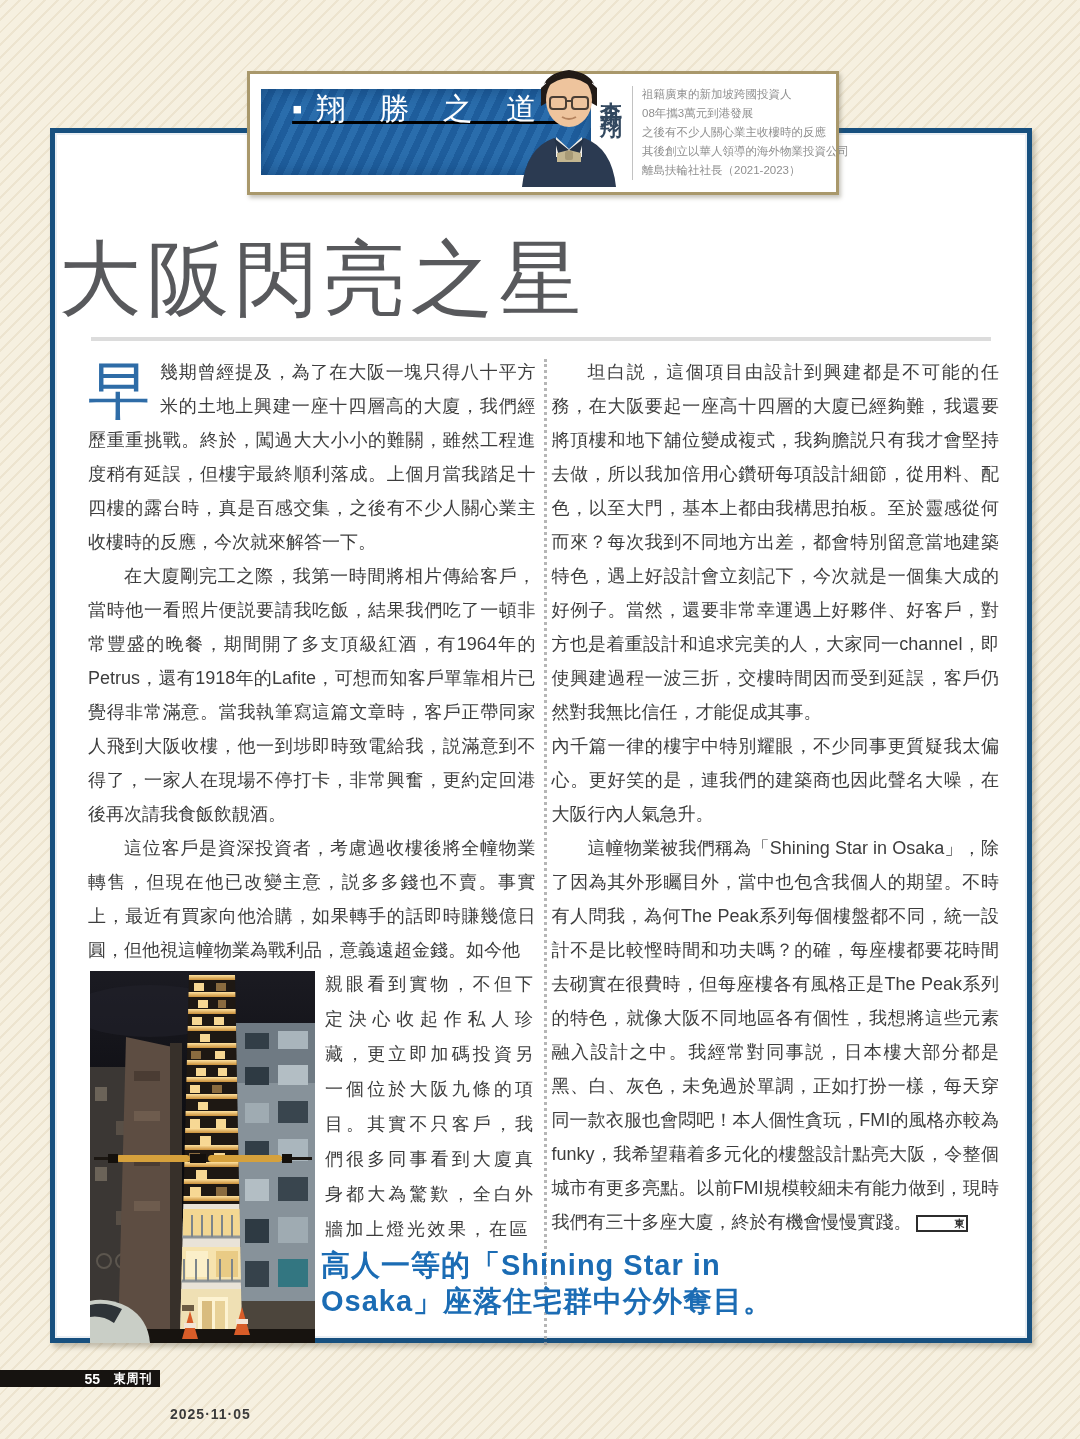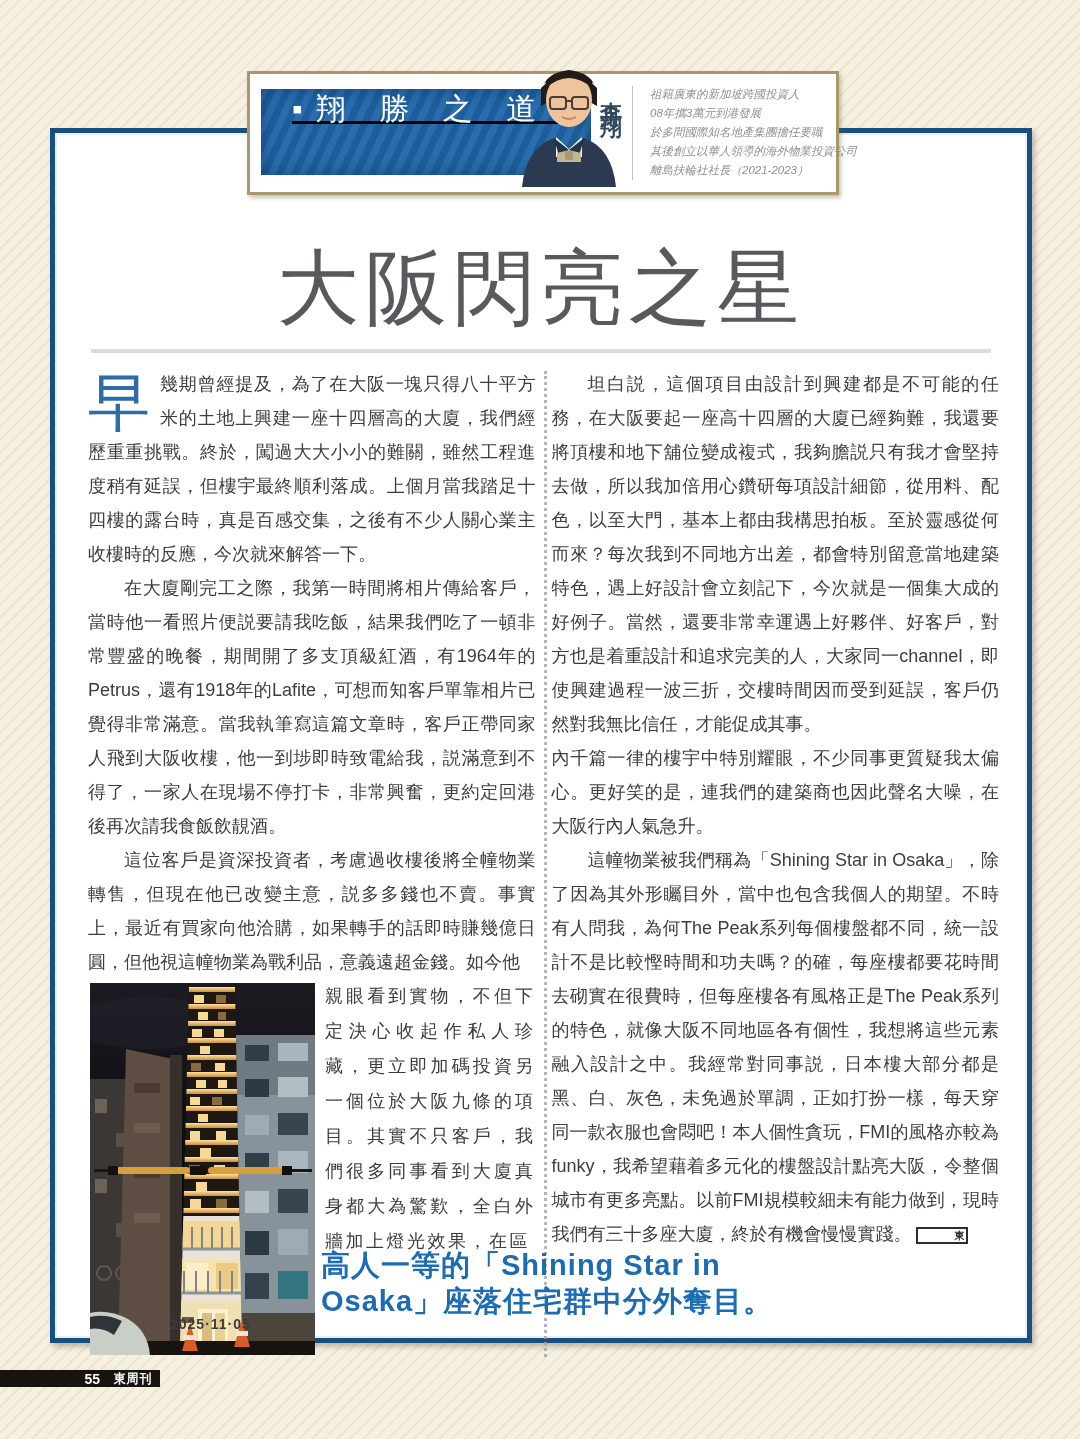--- a/index.html
+++ b/index.html
@@ -18,24 +18,24 @@
   .banner{position:absolute;left:11px;top:15px;width:330px;height:86px;
     background:repeating-linear-gradient(115deg,#2a6dac 0 7px,#1e5d9c 7px 14px);
     box-shadow:inset 0 0 18px rgba(8,40,80,.45);
     display:flex;align-items:flex-start;justify-content:center;text-decoration:underline;}
   .banner span{color:#fff;font-family:"Liberation Serif",serif;font-size:30px;letter-spacing:13px;
     white-space:nowrap;text-indent:13px;}
   .portrait{position:absolute;left:258px;top:-20px;width:122px;height:133px;z-index:6;}
   .author-name{position:absolute;left:346px;top:10px;height:100px;writing-mode:vertical-rl;
     color:#32485f;font-weight:bold;font-size:22px;letter-spacing:6px;}
   .bio-divider{position:absolute;left:382px;top:12px;width:1px;height:94px;background:#c2c2c2;}
-  .bio{position:absolute;left:400px;top:11px;width:188px;font-style:italic;}
+  .bio{position:absolute;left:392px;top:11px;width:188px;}
   .bio-line{color:#8f8f8f;font-size:11.5px;line-height:19px;white-space:nowrap;}
   
-  .title{margin:13px;padding:96px 0 0 0;text-align:center;font-family:"Liberation Serif",serif;
+  .title{margin:4px;padding:96px 0 0 0;font-family:"Liberation Serif",serif;
     font-weight:400;color:#58595c;font-size:82px;letter-spacing:6px;line-height:1.15;}
   .title-rule{height:4px;background:#dcdcdc;margin:10px 36px 0 36px;}
   
   .columns{display:flex;padding:14px 28px 0 33px;}
   .col{width:448px;}
   .col-divider{width:0;border-left:3px dotted #9e9e9e;margin:4px 5px 0 8px;opacity:.75;}
   .para{margin:0;color:#3d3d3d;font-size:18px;line-height:34px;text-align:justify;text-justify:inter-ideograph;}
   .para.indent{text-indent:2em;}
   .dropcap{float:left;color:#2e6ca7;font-size:62px;line-height:64px;font-weight:500;
     margin:4px 10px 0 0;}
@@ -46,21 +46,21 @@
   .endmark{display:inline-block;border:2px solid #2c2c2c;color:#2c2c2c;font-size:10px;
     font-weight:bold;line-height:11px;padding:1px 1px;margin-left:4px;vertical-align:1px;}
   
   .caption{position:absolute;left:266px;top:1114px;width:480px;color:#1b6cb4;font-weight:800;
     font-size:29px;line-height:36px;letter-spacing:1px;z-index:4;}
   
   .footer-bar{position:absolute;left:0;top:1370px;width:160px;height:17px;background:#161310;
     display:flex;align-items:center;justify-content:flex-end;gap:12px;padding-right:6px;box-sizing:border-box;}
   .page-num{color:#fff;font-size:14px;font-weight:bold;}
   .mag-logo{color:#fff;font-size:13px;font-weight:900;letter-spacing:1px;transform:scaleX(.92);}
-  .issue-date{position:absolute;left:170px;top:1316px;color:#3b3b3b;font-size:14px;font-weight:600;
+  .issue-date{position:absolute;left:170px;top:1406px;color:#3b3b3b;font-size:14px;font-weight:600;
     letter-spacing:1px;}
 </style>
 </head>
 <body>
 
 <div class="page">
 
   <div class="card">
 
     <div class="header-box">
@@ -83,21 +83,21 @@
           <path d="M76 84 L61 96 L70 106 Z" fill="#243246"></path>
           <path d="M49 99 L61 96 L73 99 L73 108 L49 108 Z" fill="#c3b690"></path>
           <rect x="57" y="97" width="8" height="9" rx="2" fill="#a79a76"></rect>
         </svg>
       </div>
       <div class="author-name">李丹翔</div>
       <div class="bio-divider"></div>
       <div class="bio">
         <div class="bio-line">祖籍廣東的新加坡跨國投資人</div>
         <div class="bio-line">08年攜3萬元到港發展</div>
-        <div class="bio-line">於多間國際知名地產集團擔任要職</div>
+        <div class="bio-line">之後有不少人關心業主收樓時的反應</div>
         <div class="bio-line">其後創立以華人領導的海外物業投資公司</div>
         <div class="bio-line">離島扶輪社社長（2021-2023）</div>
       </div>
     </div>
 
     <h1 class="title">大阪閃亮之星</h1>
     <div class="title-rule"></div>
 
     <div class="columns">
       <div class="col">

